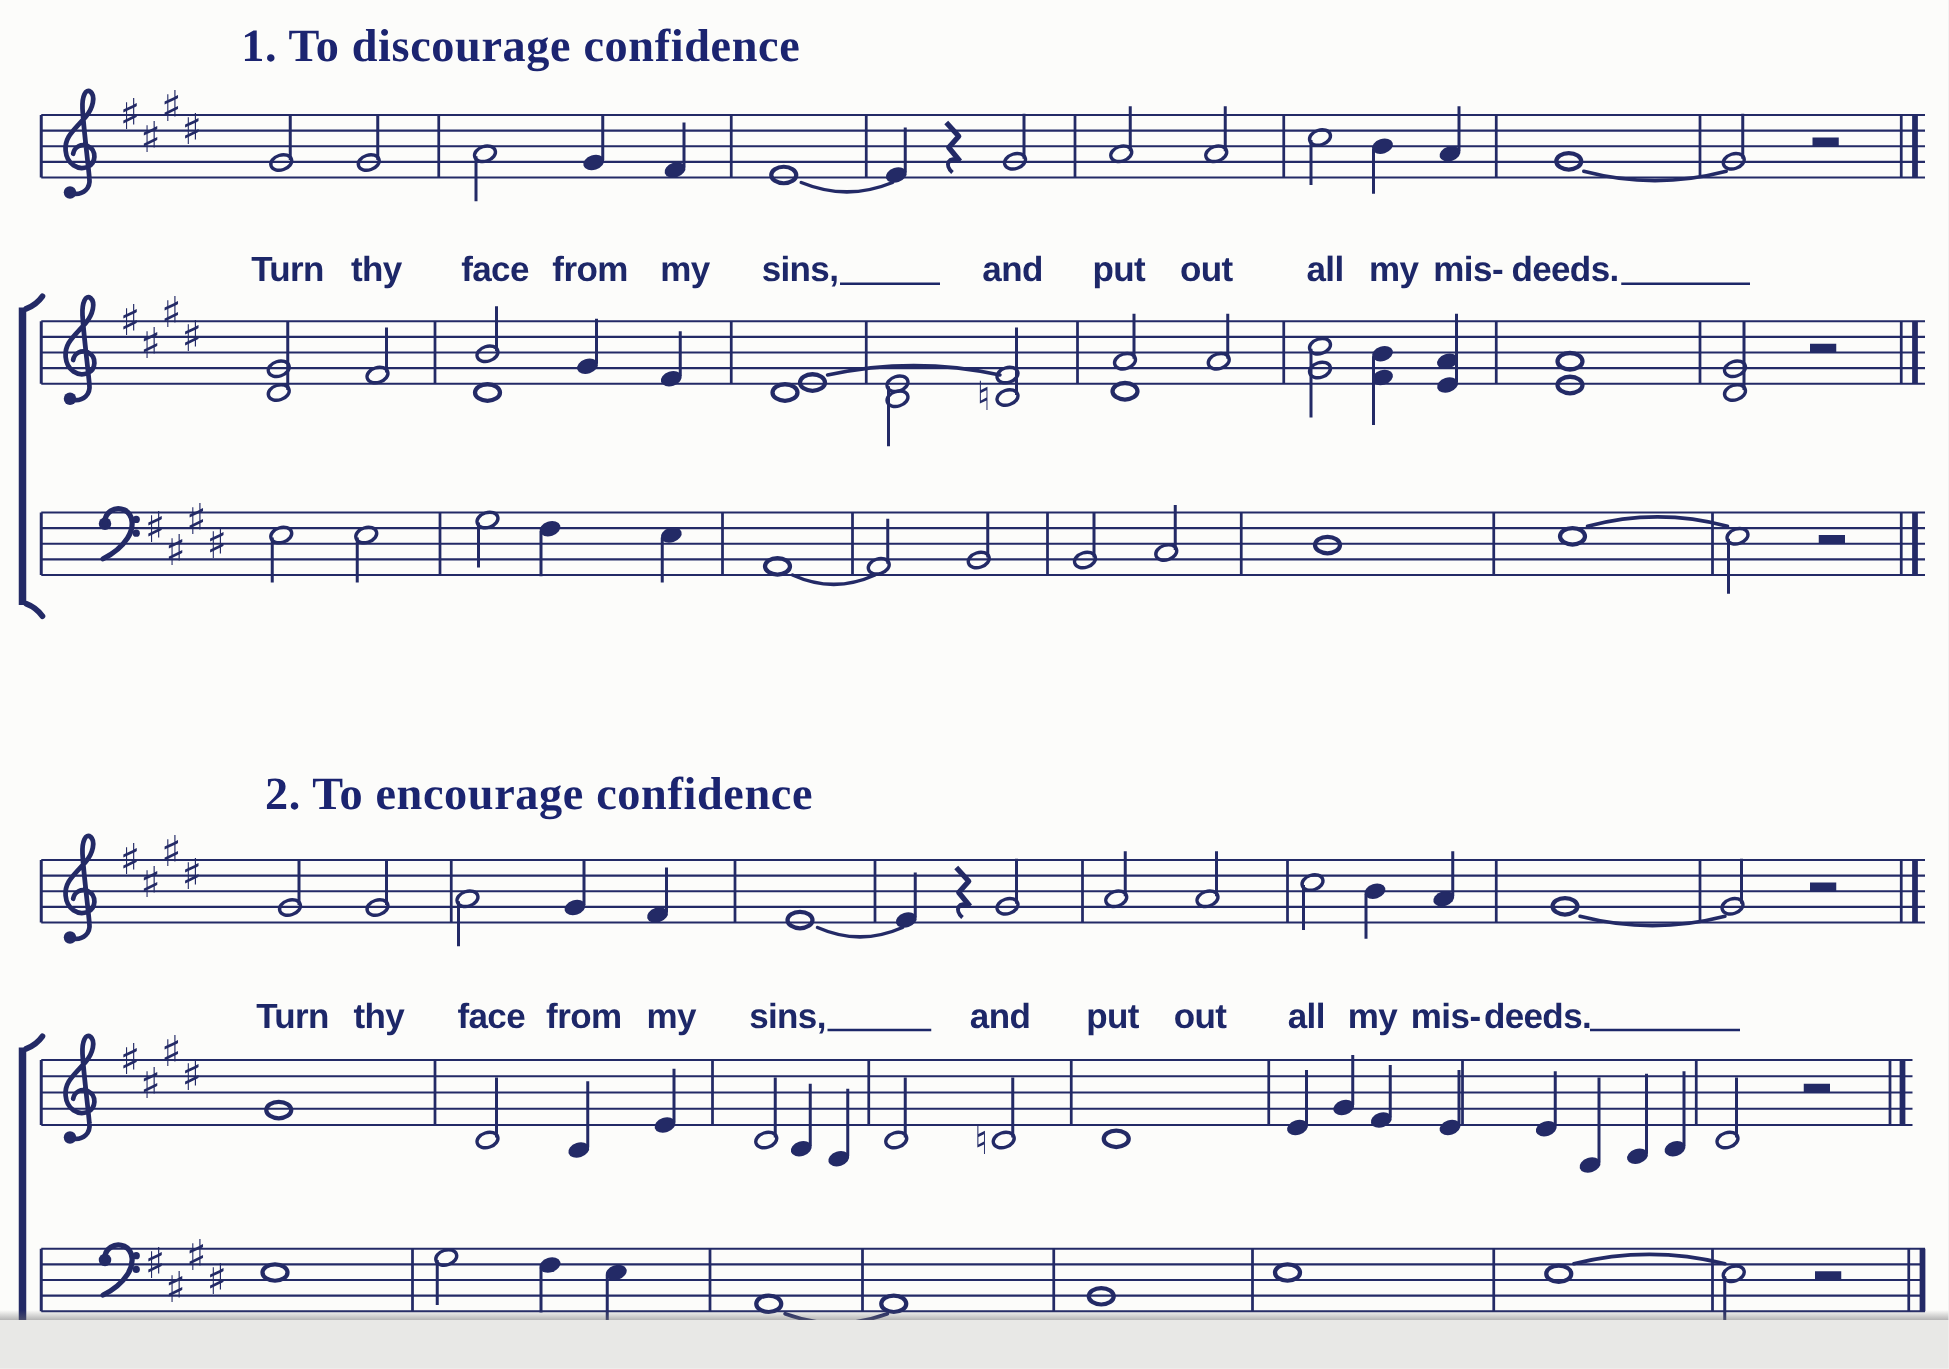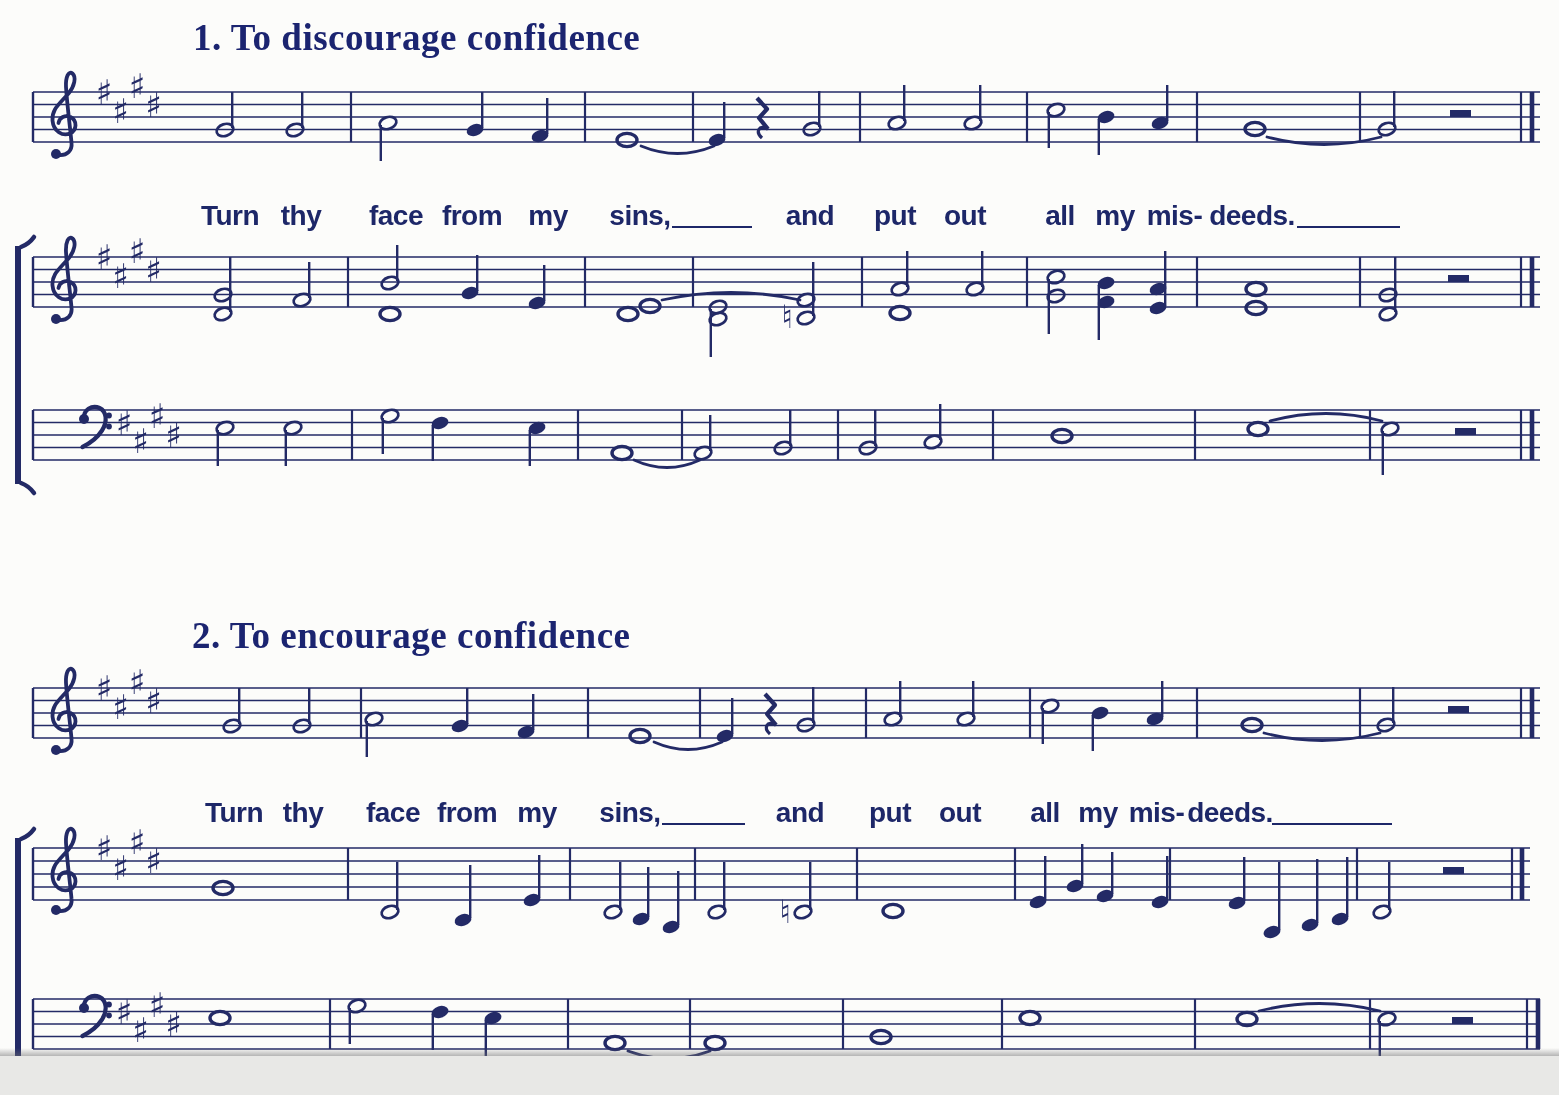--- a/index.html
+++ b/index.html
@@ -15,21 +15,21 @@
   .scan-edge{position:absolute;left:0;right:0;bottom:0;height:8px;
              background:linear-gradient(to top, rgba(110,110,112,.5), rgba(0,0,0,0));}
   .scan-mark{position:absolute;left:556px;top:1087px;width:90px;height:4px;background:#6a6a70;
              border-radius:2px;opacity:.65;}
 </style>
 </head>
 <body>
 
 <div class="page">
   <h1 class="title" id="title-0" style="left: 193px; top: 16px; font-size: 37px;">1. To discourage confidence</h1>
-  <h1 class="title" id="title-1" style="left: 192px; top: 614px; font-size: 37px;">2. To encourage confidence</h1>
+  <h1 class="title" id="title-1" style="left: 212px; top: 614px; font-size: 37px;">2. To encourage confidence</h1>
   <svg id="score" width="1559" height="1095" viewBox="0 0 1559 1095">
       <g>
         <line x1="33" y1="92" x2="1540" y2="92" stroke="#232a66" stroke-width="1.7"></line>
         <line x1="33" y1="104.5" x2="1540" y2="104.5" stroke="#232a66" stroke-width="1.7"></line>
         <line x1="33" y1="117" x2="1540" y2="117" stroke="#232a66" stroke-width="1.7"></line>
         <line x1="33" y1="129.5" x2="1540" y2="129.5" stroke="#232a66" stroke-width="1.7"></line>
         <line x1="33" y1="142" x2="1540" y2="142" stroke="#232a66" stroke-width="1.7"></line>
         <line x1="33" y1="92" x2="33" y2="142" stroke="#232a66" stroke-width="2.4"></line>
         <line x1="351" y1="92" x2="351" y2="142" stroke="#232a66" stroke-width="2.2"></line>
         <line x1="585" y1="92" x2="585" y2="142" stroke="#232a66" stroke-width="2.2"></line>

